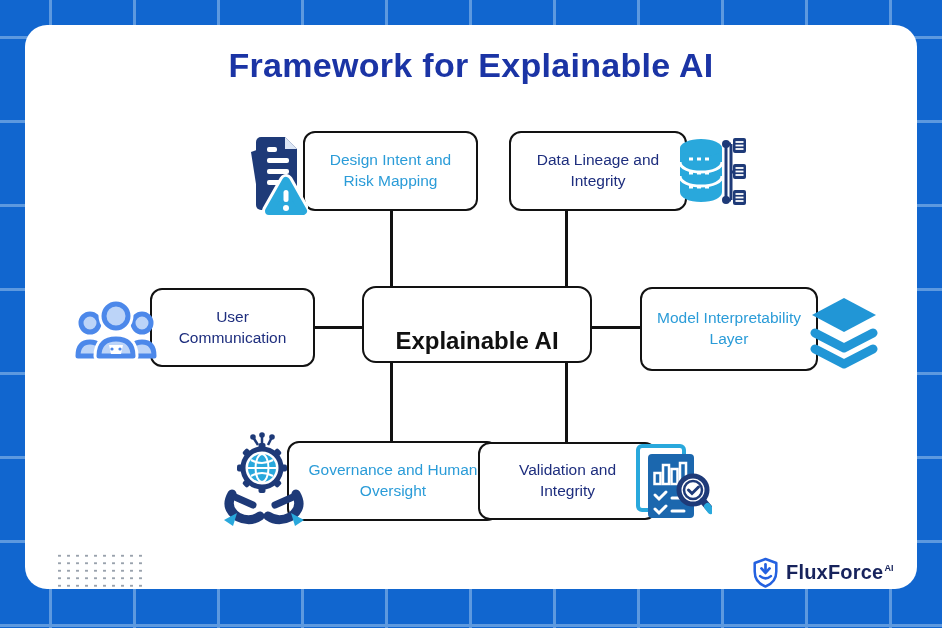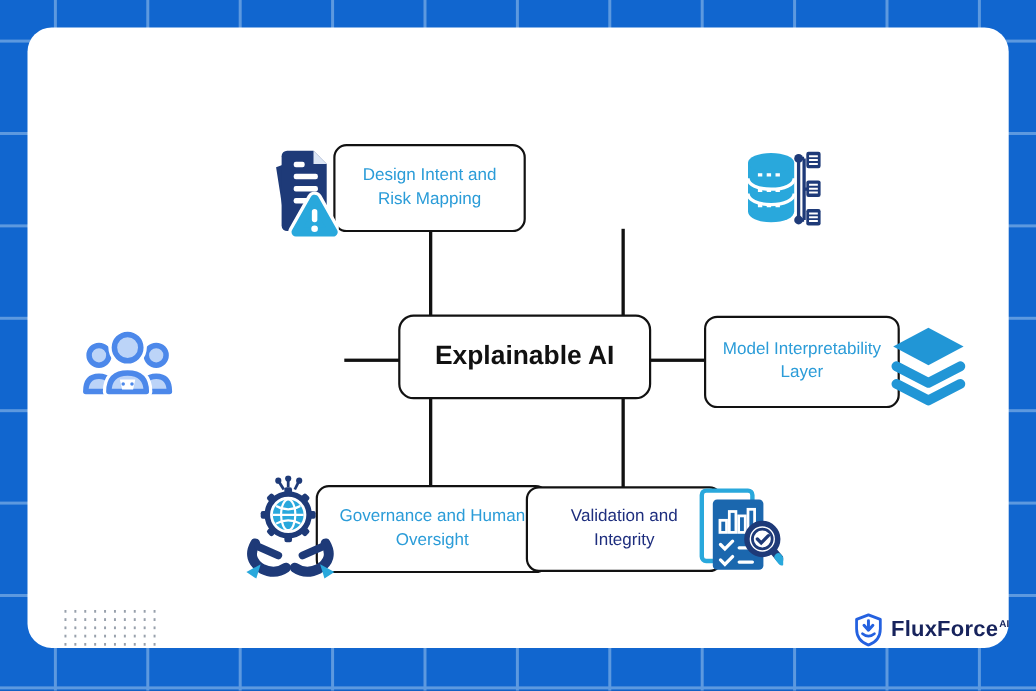--- a/index.html
+++ b/index.html
@@ -23,21 +23,21 @@
   }
   .conn{position:absolute;background:#111;z-index:1;}
   .nbox{
     position:absolute;background:#fff;border:2.5px solid #121212;border-radius:12px;
     display:flex;align-items:center;justify-content:center;text-align:center;z-index:2;
     box-sizing:border-box;padding:4px 10px;
   }
   .nlabel{display:block;font-weight:400;font-size:15.5px;line-height:1.35;}
   .cyan{color:#2B9CD8;}
   .navy{color:#1E2E7E;}
-  .center-box{border-radius:14px;}
+  .center-box{border-radius:14px;align-items:flex-end;}
   .center-label{font-size:24px;font-weight:800;color:#111;}
   
   .b-design{left:303px;top:131px;width:175px;height:80px;}
   .b-data{left:509px;top:131px;width:178px;height:80px;}
   .b-user{left:150px;top:288px;width:165px;height:79px;}
   .b-center{left:362px;top:286px;width:230px;height:77px;}
   .b-model{left:640px;top:287px;width:178px;height:84px;align-items:center;}
   .b-gov{left:287px;top:441px;width:212px;height:80px;}
   .b-valid{left:478px;top:442px;width:179px;height:78px;}
   
@@ -54,43 +54,50 @@
   .i-layers{left:810px;top:296px;width:68px;height:74px;}
   .i-gov{left:222px;top:432px;width:84px;height:96px;}
   .i-valid{left:634px;top:438px;width:78px;height:88px;}
   .icon svg{width:100%;height:100%;display:block;}
   .dots{
     position:absolute;left:55px;top:552px;width:90px;height:38px;z-index:2;
     background-image:radial-gradient(circle,#98A1AC 1.1px, transparent 1.3px);
     background-size:9px 7.5px;
   }
   .brand{
-    position:absolute;left:776px;top:556px;height:32px;z-index:2;
+    position:absolute;left:752px;top:556px;height:32px;z-index:2;
     display:flex;align-items:center;gap:7px;
   }
   .brand svg{width:27px;height:31px;display:block;}
   .brand-text{font-size:20px;font-weight:800;color:#17235C;letter-spacing:.2px;}
   .brand-sup{font-size:9px;font-weight:800;color:#17235C;vertical-align:super;margin-left:1px;}
 </style>
 </head>
 <body>
 
 <div class="canvas">
   <div class="card"></div>
 
+  <h1 class="title">Framework for Explainable AI</h1>
 
   <div class="conn c1"></div>
   <div class="conn c2"></div>
   <div class="conn c3"></div>
   <div class="conn c4"></div>
   <div class="conn c5"></div>
   <div class="conn c6"></div>
 
   <div class="nbox b-design">
     <span class="nlabel cyan">Design Intent and Risk Mapping</span>
+  </div>
+  <div class="nbox b-data">
+    <span class="nlabel navy">Data Lineage and Integrity</span>
+  </div>
+  <div class="nbox b-user">
+    <span class="nlabel navy">User Communication</span>
   </div>
   <div class="nbox b-center center-box">
     <span class="nlabel center-label">Explainable AI</span>
   </div>
   <div class="nbox b-model">
     <span class="nlabel cyan">Model Interpretability Layer</span>
   </div>
   <div class="nbox b-gov">
     <span class="nlabel cyan">Governance and Human Oversight</span>
   </div>

